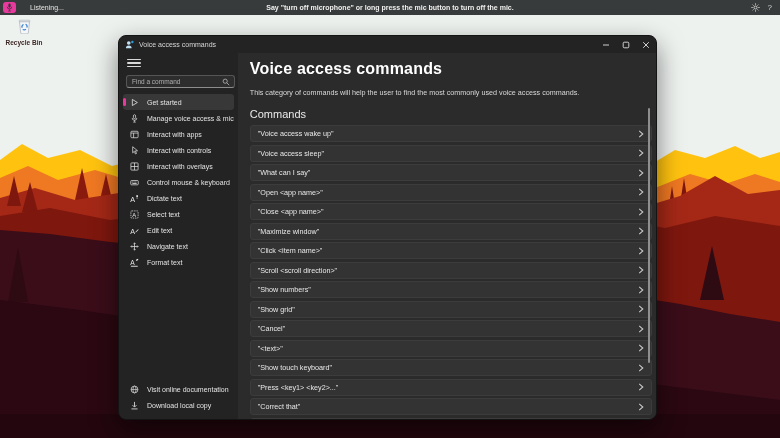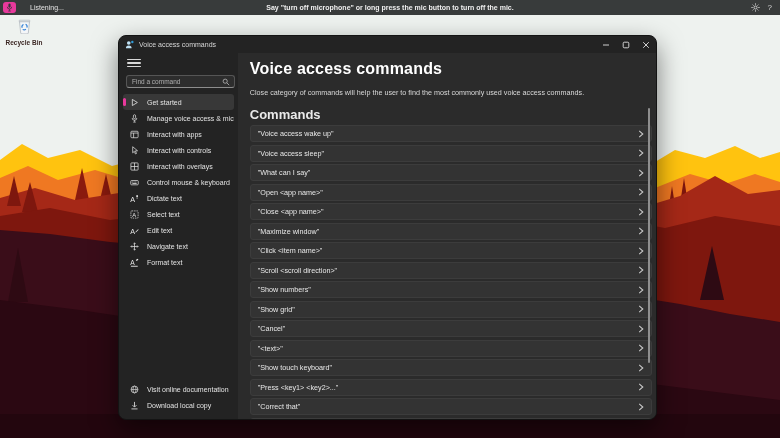--- a/index.html
+++ b/index.html
@@ -57,21 +57,21 @@
   .nav-item.selected { background:#383838; }
   .nav-item.selected::before { content:""; position:absolute; left:0; top:4px; bottom:4px; width:2.5px;
                                border-radius:2px; background:#e8399c; }
   .side-footer { position:absolute; left:4px; right:4px; bottom:6px; }
   .side-footer .nav-item { margin:0; }
 
   
   .main { flex:1; background:#2b2b2b; position:relative; padding-left:12px; overflow:hidden; }
   .main h1 { margin-top:6px; font-size:16px; line-height:20px; color:#ffffff; letter-spacing:.2px; }
   .main .desc { margin-top:9px; font-size:7.2px; line-height:9px; color:#d9d9d9; }
-  .main .section-label { margin-top:13px; font-size:13px; line-height:9px; font-weight:bold; color:#eaeaea; }
+  .main .section-label { margin-top:13px; font-size:11px; line-height:9px; font-weight:normal; color:#eaeaea; }
   .cmd-list { margin-top:6px; width:402px; }
   .cmd-row { height:17px; margin-bottom:2.5px; background:#333333; border:1px solid #3c3c3c;
              border-radius:3px; display:flex; align-items:center; padding:0 7px; }
   .cmd-row .cmd-text { font-size:7.2px; color:#e8e8e8; }
   .cmd-row .chev { margin-left:auto; }
   .scroll-thumb { position:absolute; right:6px; top:55px; width:2.5px; height:255px;
                   background:#8f8f8f; border-radius:2px; }
 </style>
 </head>
 <body>
@@ -321,21 +321,21 @@
                 <line x1="1.6" y1="8.8" x2="8.4" y2="8.8" stroke="#e6e6e6" stroke-width="0.9"></line>
               </svg>
           </span>
           <span class="lbl">Download local copy</span>
         </div>
       </div>
     </div>
 
     <div class="main">
       <h1>Voice access commands</h1>
-      <div class="desc">Close category of commands will help the user to find the most commonly used voice access commands.</div>
+      <div class="desc">This category of commands will help the user to find the most commonly used voice access commands.</div>
       <div class="section-label">Commands</div>
 
       <div class="cmd-list">
         <div class="cmd-row">
             <span class="cmd-text">"Voice access wake up"</span>
             <svg class="chev" width="6" height="8" viewBox="0 0 6 8">
               <path d="M1.2 0.8 L4.8 4 L1.2 7.2" fill="none" stroke="#c8c8c8" stroke-width="1.1"></path>
             </svg>
           </div>
         <div class="cmd-row">

